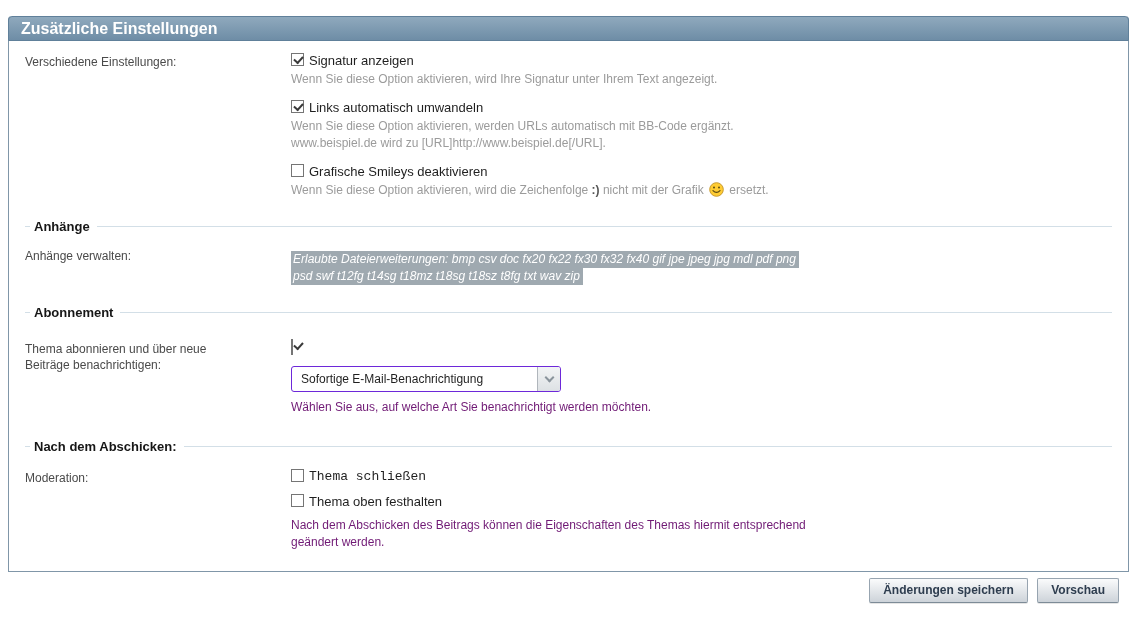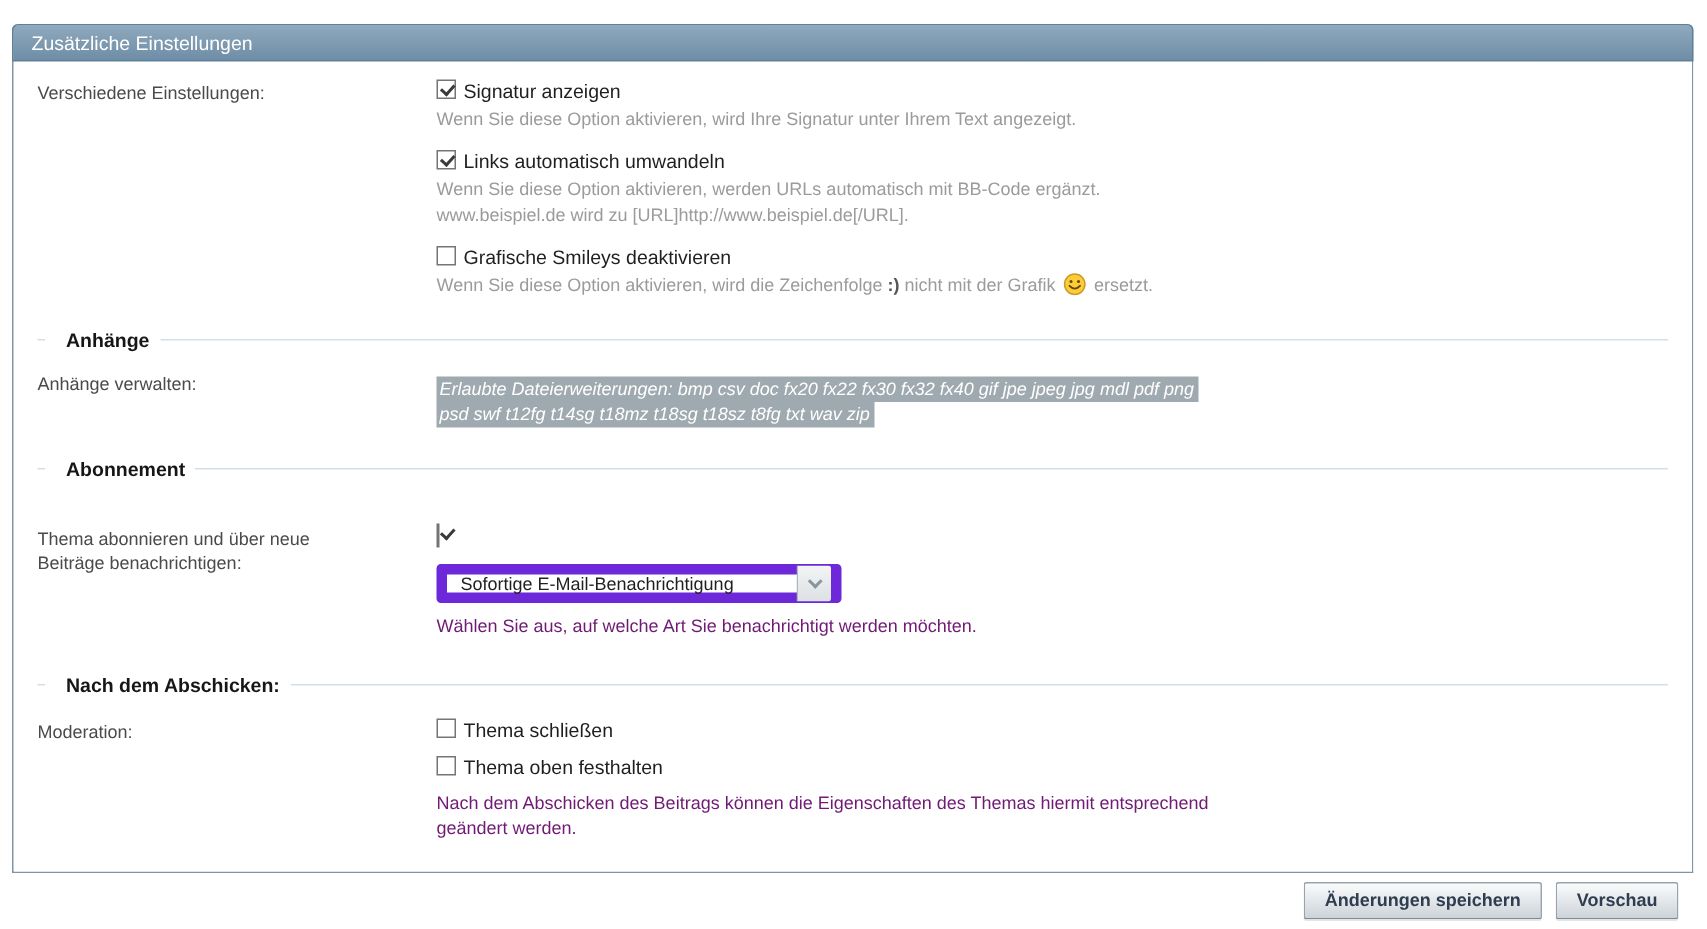--- a/index.html
+++ b/index.html
@@ -5,21 +5,21 @@
   * { margin:0; padding:0; box-sizing:border-box; }
   html,body { background:#ffffff; width:1138px; height:619px;
     font-family:"Liberation Sans", sans-serif; font-size:12px; color:#1f1f1f; }
 
   
   .panel { margin:17px 8px 0 8px; width:1121px;
     border:1px solid #8096a8; border-top:none; border-radius:4px 4px 0 0; background:#ffffff; }
   .panel-header { height:25px; border-radius:4px 4px 0 0;
     background:linear-gradient(#8fa9bd,#6e8da6); border:1px solid #60809a; margin:-1px;
     display:flex; align-items:center; padding:0 12px; }
-  .panel-title { color:#ffffff; font-size:13px; }
+  .panel-title { color:#ffffff; font-size:16px;font-weight:bold; }
   .panel-body { padding:13px 16px 20px 16px; }
 
   
   .form-row { display:flex; align-items:flex-start;gap:29px; }
   .row-label { width:237px; flex-shrink:0; color:#4a4a4a; padding-top:1px; line-height:16px; }
   .row-content { flex:1; min-width:0; }
 
   
   .option { margin-bottom:12px; }
   .option:last-child { margin-bottom:0; }
@@ -31,55 +31,55 @@
     transform:rotate(-48deg); }
   .opt-label { color:#1f1f1f; font-size:13px; }
   .opt-desc { color:#9b9b9b; line-height:17px; margin-top:3px; }
   .opt-desc b { color:#555; }
   .smiley { vertical-align:-3px; margin:0 2px; }
 
   
   .section-heading { display:flex; align-items:center; margin-top:20px; }
   .section-heading::before { content:""; width:5px; border-top:1px solid #d3dfe7; margin-right:4px; }
   .section-heading::after { content:""; flex:1; border-top:1px solid #d3dfe7; margin-left:7px; }
-  .section-title { font-size:13px; font-weight:bold; color:#161616;margin-left:10px; }
+  .section-title { font-size:13px; font-weight:bold; color:#161616; }
 
   
   .btn { display:inline-block; padding:4px 13px 5px 13px; cursor:pointer;
     background:linear-gradient(#fafbfc,#cdd3d9); border:1px solid #97a4b0; border-bottom-color:#7d8b97;
     border-radius:2px; color:#2e3d4f; font-weight:bold; font-size:12px;
     box-shadow:0 1px 0 rgba(0,0,0,0.10); }
 
   
   .hl-line { line-height:17px; }
   .hl-line span { background:#9fa9b0; color:#ffffff; padding:1px 3px 2px 2px;font-style:italic; }
   .attach-hl { margin-top:4px; }
 
   
   .select { margin-top:12px; width:270px; height:26px; background:#ffffff;
-    border:7px solid #6d28d9; border-radius:3px; display:flex; align-items:center; cursor:pointer; }
+    border:1px solid #6d28d9; border-radius:3px; display:flex; align-items:center; cursor:pointer; }
   .select-value { flex:1; padding:0 9px; color:#1f1f1f; white-space:nowrap; overflow:hidden; }
   .select-arrow-box { width:23px; height:24px; border-left:1px solid #b0b6bc;
     background:linear-gradient(#f2f4f5,#dde1e4); border-radius:0 2px 2px 0;
     display:flex; align-items:center; justify-content:center; }
   .chev { width:7px; height:7px; border-right:2px solid #8a949c; border-bottom:2px solid #8a949c;
     transform:rotate(45deg); margin-top:-4px; }
 
   
   .footer { width:1121px; margin:6px 8px 0 8px; text-align:right; padding-right:10px; }
   .footer .btn { margin-left:6px; }
 
   
   .mt13 { margin-top:13px; }
   .mt15 { margin-top:15px; }
-  .mt16 { margin-top:30px; }
+  .mt16 { margin-top:20px; }
   .mt23 { margin-top:23px; }
   .desc-block { color:#701a75; line-height:17px; margin-top:8px; max-width:540px; }
   .sub-desc { margin-top:7px; }
-  .mod-opt { margin-bottom:10px; }
+  .mod-opt { margin-bottom:10px;font-family:Liberation Mono, monospace; }
 </style>
 </head>
 <body>
 
 <div class="panel">
   <div class="panel-header">
     <span class="panel-title">Zusätzliche Einstellungen</span>
   </div>
 
   <div class="panel-body">

